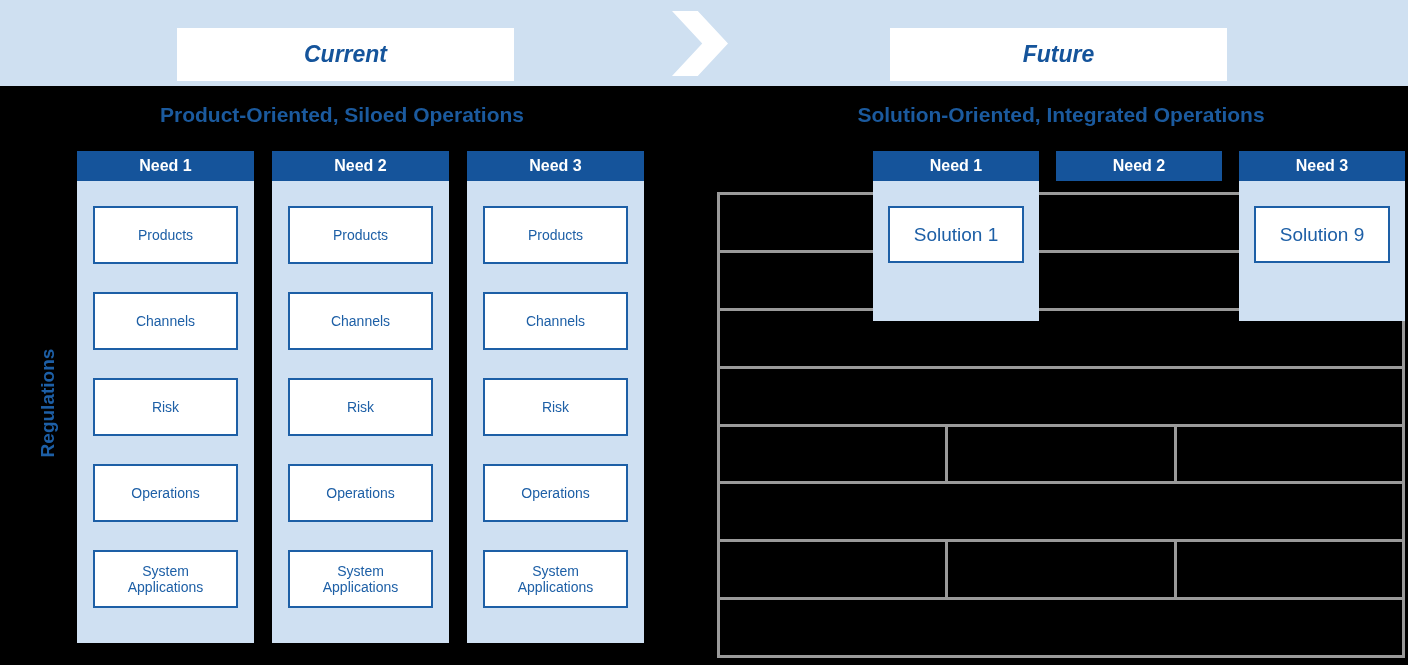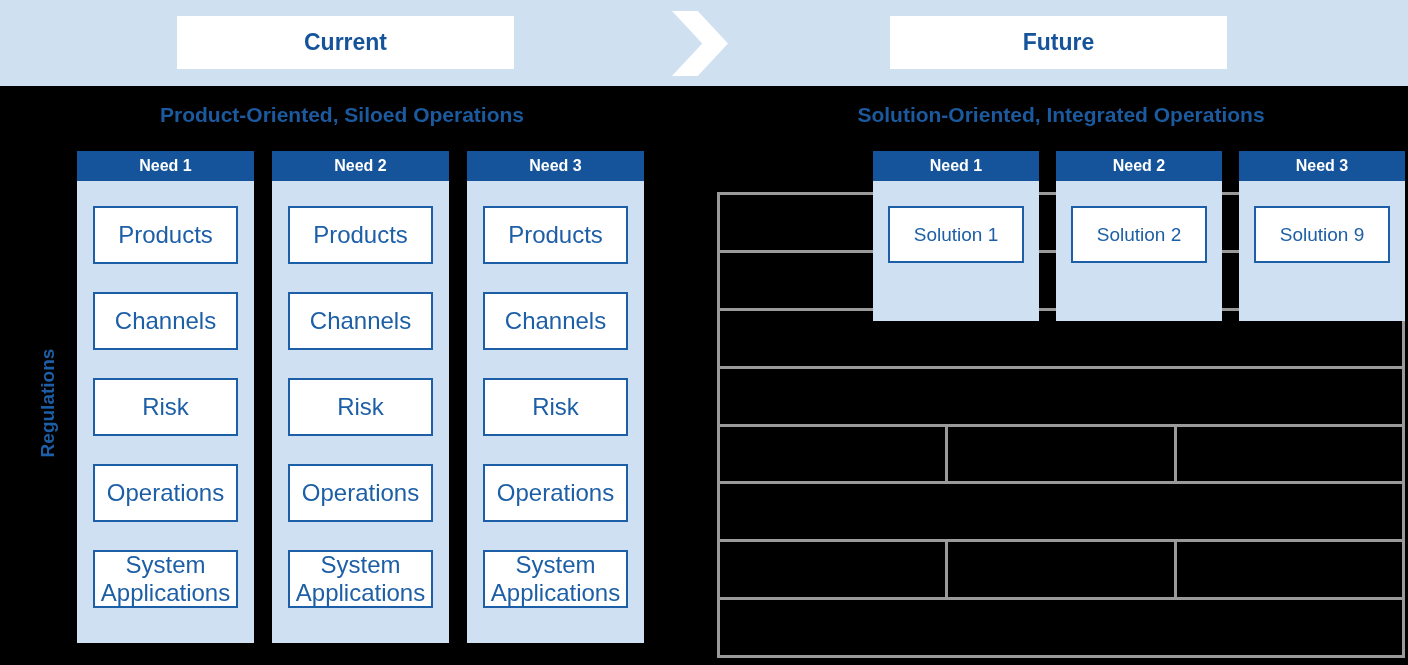--- a/index.html
+++ b/index.html
@@ -26,25 +26,26 @@
 
   
   .banner {
     position: absolute;
     left: 0; top: 0;
     width: 1408px; height: 86px;
     background: var(--banner-bg);
   }
   .banner-label {
     position: absolute;
-    top: 16px; height: 53px;
+    top: 28px; height: 53px;
     background: var(--box-bg);
     display: flex; align-items: center; justify-content: center;
     font-weight: bold; font-size: 23px;
     color: var(--dark-blue);
+    font-style: italic;
   }
   .banner-label.current { left: 177px; width: 337px; }
   .banner-label.future  { left: 890px; width: 337px; }
   .chevron {
     position: absolute;
     left: 672px; top: 11px;
     width: 56px; height: 65px;
     background: var(--box-bg);
     clip-path: polygon(0 0, 46% 0, 100% 50%, 46% 100%, 0 100%, 54% 50%);
   }
@@ -93,21 +94,21 @@
     height: 462px;
     background: var(--light-blue);
     padding: 25px 16px 0;
     display: flex; flex-direction: column; gap: 28px;
   }
   .item-box {
     min-height: 58px; height: 58px;
     background: var(--box-bg);
     border: 2px solid var(--accent-text-blue);
     color: var(--accent-text-blue);
-    font-size: 24px; line-height: 1.15;
+    font-size: 14px; line-height: 1.15;
     display: flex; align-items: center; justify-content: center;
     text-align: center;
     padding: 2px 14px;
   }
 
   
   .future-grid {
     position: absolute;
     left: 717px; top: 192px;
     width: 688px; height: 466px;
@@ -221,23 +222,20 @@
 
   <div class="future-col f1">
     <div class="need-header">Need 1</div>
     <div class="future-body">
       <div class="solution-box">Solution 1</div>
     </div>
   </div>
 
   <div class="future-col f2">
     <div class="need-header">Need 2</div>
-    <div class="future-body">
-      <div class="solution-box">Solution 2</div>
-    </div>
   </div>
 
   <div class="future-col f3">
     <div class="need-header">Need 3</div>
     <div class="future-body">
       <div class="solution-box">Solution 9</div>
     </div>
   </div>
 
 </div>

